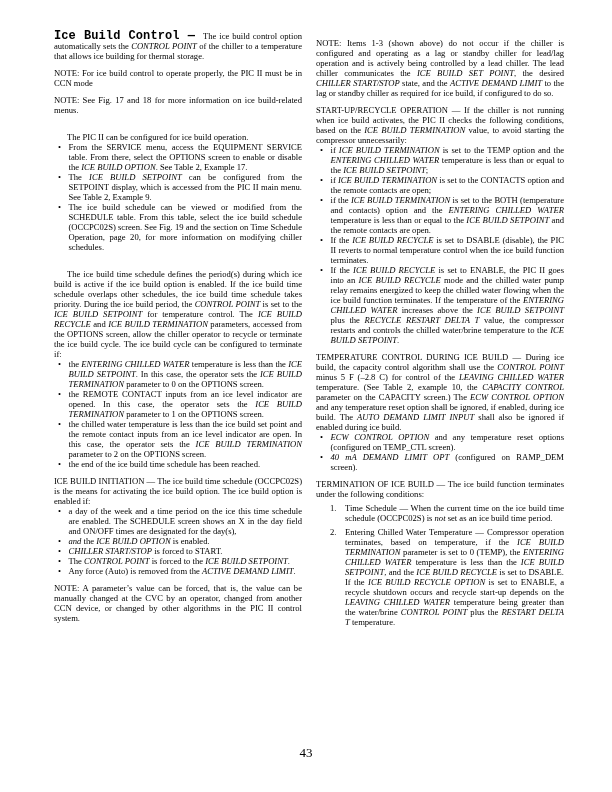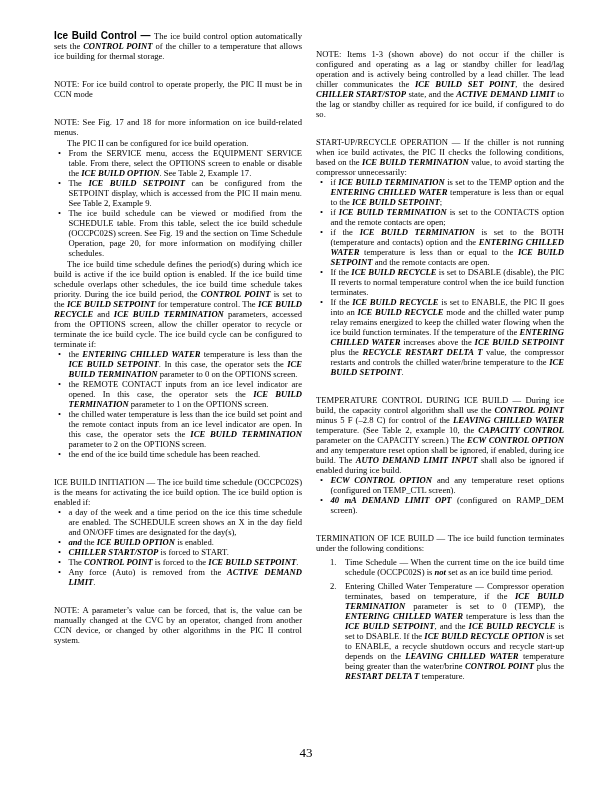--- a/index.html
+++ b/index.html
@@ -23,44 +23,44 @@
   .col {
     position: absolute;
     top: 31px;
     width: 248px;
     text-align: justify;
   }
   #col-left  { left: 54px; }
   #col-right { left: 316px; }
 
   .block { position: relative; }
-  .note, .flush { margin-top: 18px; }
-  .indent { text-indent: 13px; margin-top: 1px; }
+  .note, .flush { margin-top: 7px; }
+  .indent { text-indent: 13px; margin-top: 17px; }
   .lead-p { margin-top: 0; }
 
   .bullet { padding-left: 14.5px; }
   .bullet .marker {
     position: absolute;
     left: 4px;
     top: 0;
   }
   .numbered { padding-left: 29px; margin-top: 4px; }
   .numbered .marker {
     position: absolute;
     left: 14px;
     top: 0;
   }
 
   .lead {
-    font-family: Liberation Sans, sans-serif;
+    font-family: Liberation Mono, monospace;
     font-weight: bold;
-    font-size: 10px;
+    font-size: 12px;
     letter-spacing: 0.1px;
   }
-  i { font-style: italic; font-weight: bold; }
+  i { font-style: italic; }
 
   .footer {
     position: absolute;
     left: 0;
     right: 0;
     bottom: 34px;
     text-align: center;
     font-size: 13px;
     color: #000000;
   }

